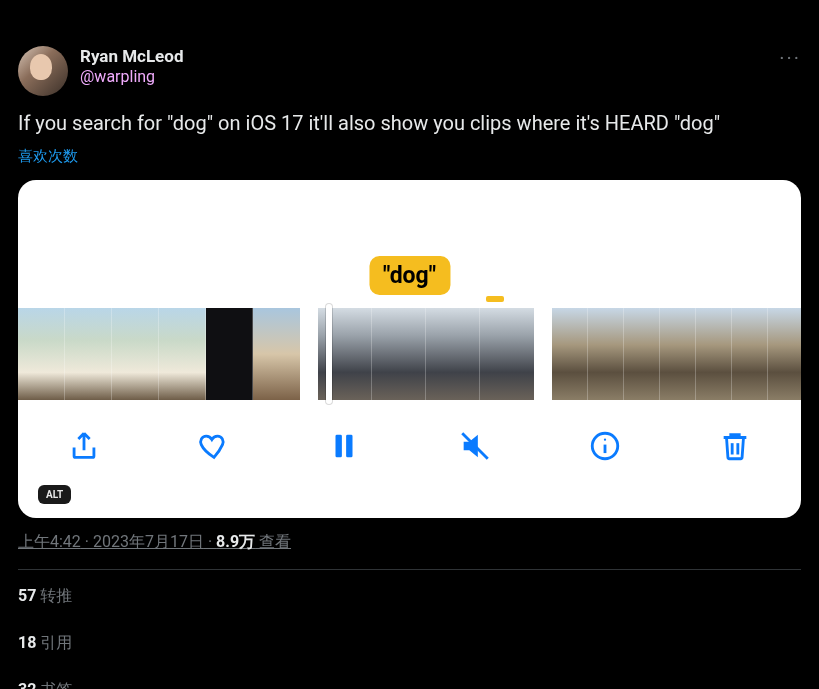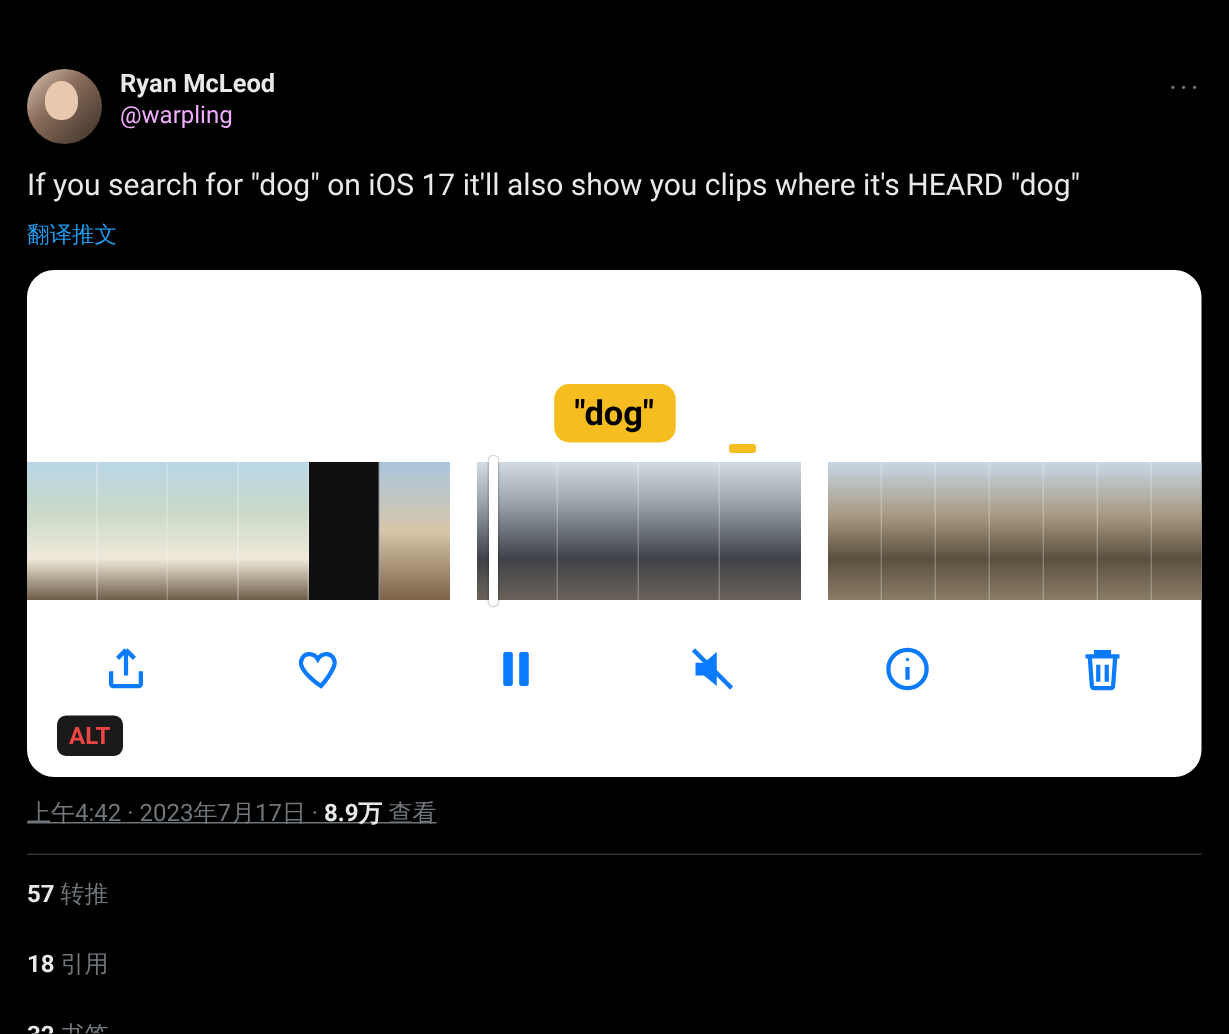--- a/index.html
+++ b/index.html
@@ -134,23 +134,23 @@
     display:flex; align-items:center; justify-content:center;
     color:#0a7bff;
     cursor:pointer;
   }
   .tb-btn svg{ width:34px; height:34px; stroke:#0a7bff; fill:none; stroke-width:2; }
   .tb-btn.pause svg rect{ fill:#0a7bff; stroke:none;}
   .alt-badge{
     position:absolute;
     left:20px; bottom:14px;
     background:#1a1a1a;
-    color:#ef4444;
+    color:#e5e5e5;
     font-weight:700;
-    font-size:16px;
+    font-size:10px;
     padding:4px 8px;
     border-radius:6px;
   }
   .meta-row{
     margin-top:14px;
     color:#71767b;
     font-size:16px;
     text-decoration:underline;
   }
   .meta-row .views-num{ color:#e7e9ea; font-weight:700; }
@@ -178,21 +178,21 @@
     <div class="avatar"></div>
     <div class="names">
       <span class="display-name">Ryan McLeod</span>
       <span class="handle">@warpling</span>
     </div>
     <div class="more">···</div>
   </div>
 
   <div class="body-text">If you search for "dog" on iOS 17 it'll also show you clips where it's HEARD "dog"</div>
 
-  <a class="translate-link">翻译推文</a>
+  <a class="translate-link">喜欢次数</a>
 
   <div class="media-card">
     <div class="label-chip">"dog"</div>
     <div class="small-tick"></div>
 
     <div class="timeline-row">
       <div class="clip-group g1">
         <div class="clip"></div>
         <div class="clip"></div>
         <div class="clip"></div>

